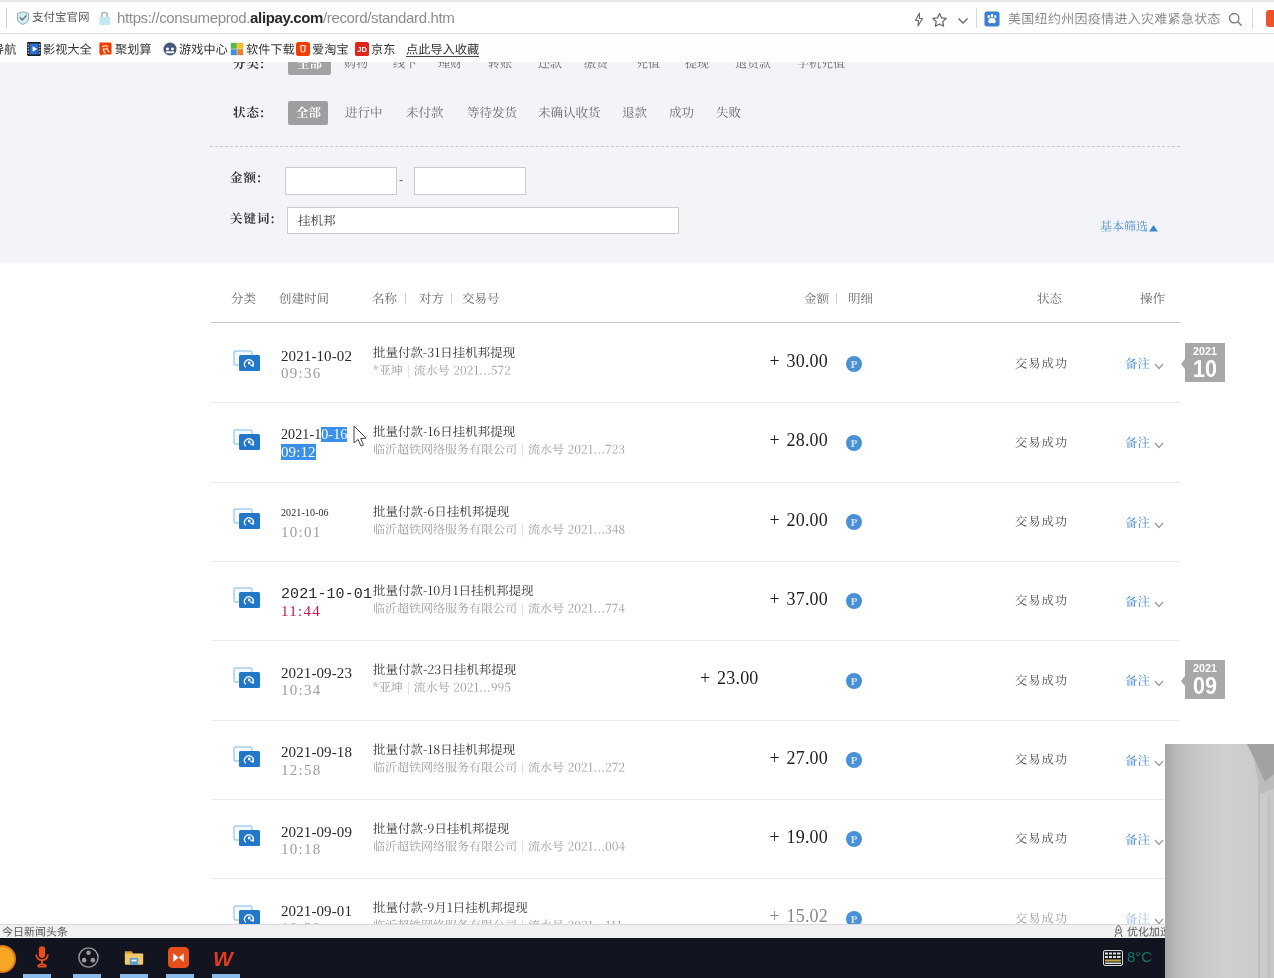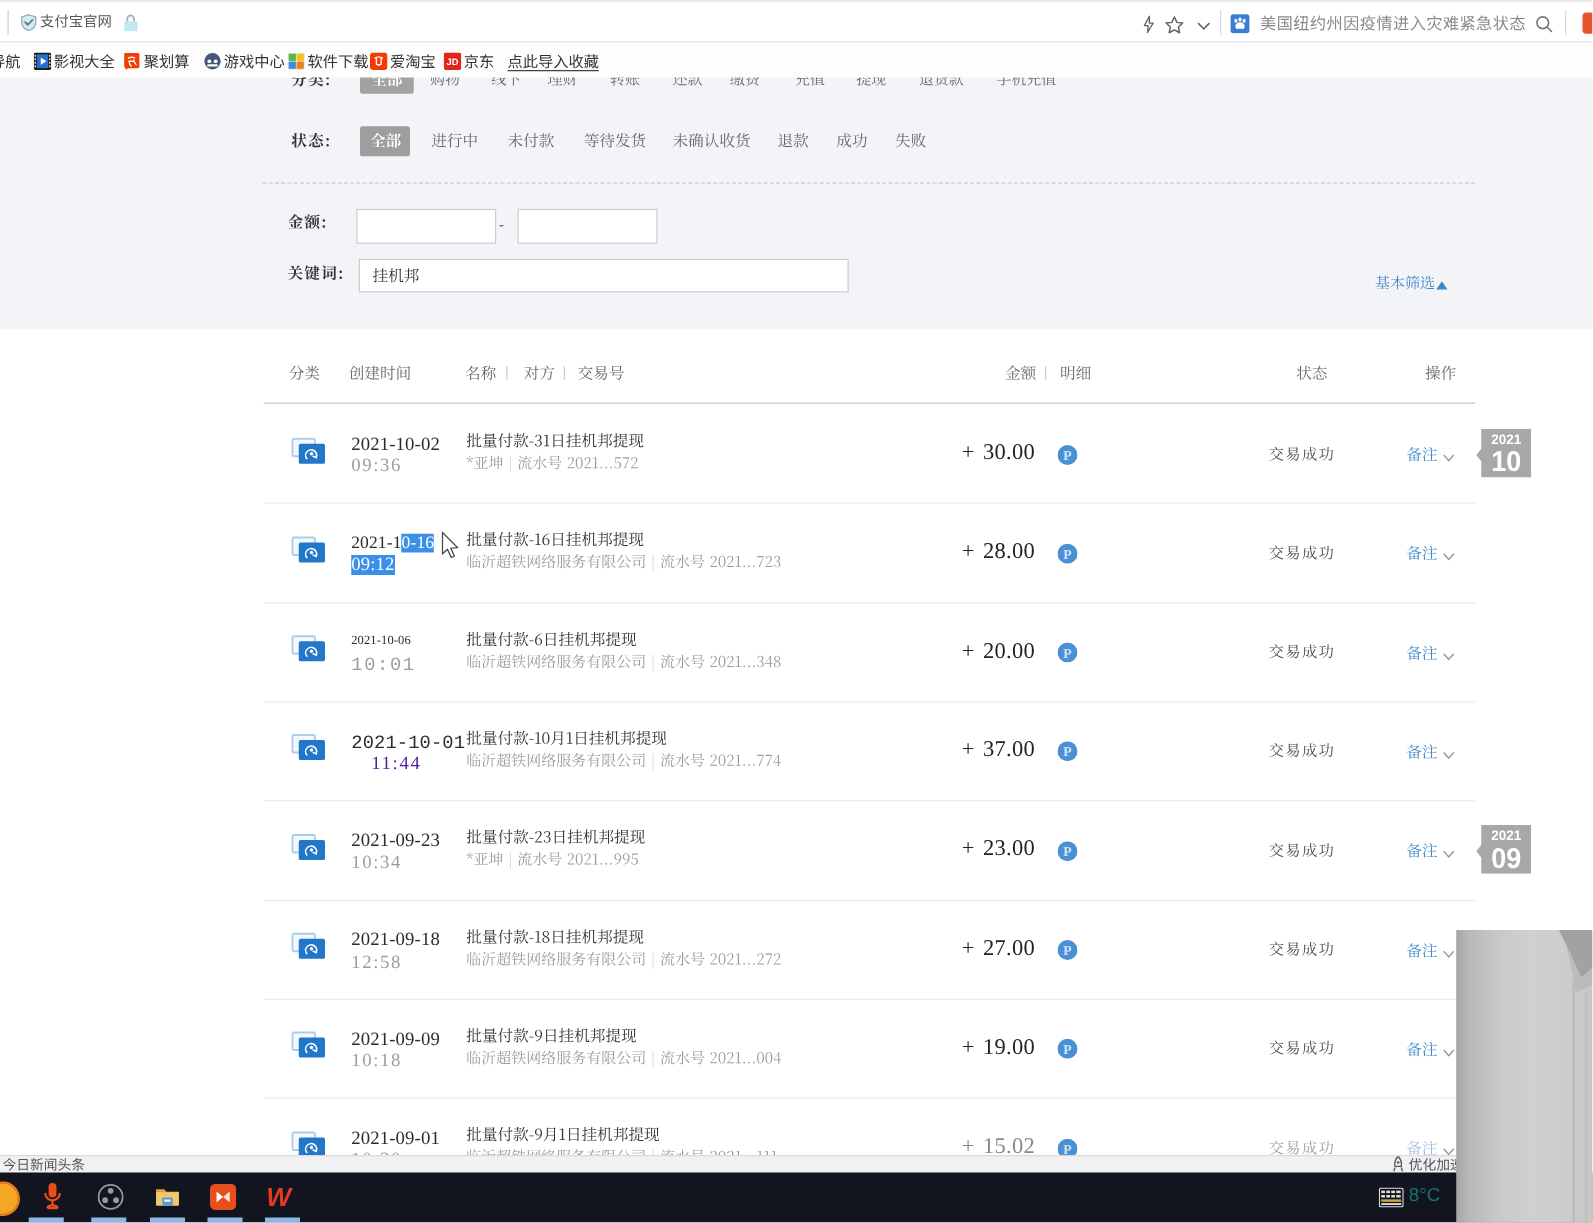--- a/index.html
+++ b/index.html
@@ -187,20 +187,21 @@
           <use href="#g3" x="3000"></use>
           <use href="#g4" x="4000"></use>
         </g>
       </svg>
     </div>
     <svg style="position:absolute;left:98px;top:11px;z-index:41" width="13" height="15" viewBox="0 0 13 15">
 <rect x="1.5" y="6" width="10.5" height="8" rx="1" fill="#bfe9ee"></rect>
 <path d="M3.8 6 V4.1 a2.7 2.7 0 0 1 5.4 0 V6" fill="none" stroke="#a9b2b8" stroke-width="1.5"></path>
 <rect x="5" y="2.5" width="3" height="2" fill="#e8f7f9"></rect>
     </svg>
+    <div style="position:absolute;left:117px;top:9px;z-index:41;font-family:'Liberation Sans',sans-serif;font-size:15px;letter-spacing:-0.35px;color:#8a8e92;white-space:pre">https://consumeprod.<span style="color:#26292c;font-weight:bold">alipay.com</span>/record/standard.htm</div>
     <svg style="position:absolute;left:912px;top:12px;z-index:41" width="14" height="15" viewBox="0 0 14 15">
 <path d="M7.5 1 L3.5 8.5 h3 L6 14 L10.5 6.5 h-3 Z" fill="none" stroke="#666" stroke-width="1.1" stroke-linejoin="round"></path>
     </svg>
     <svg style="position:absolute;left:931px;top:12px;z-index:41" width="17" height="16" viewBox="0 0 17 16">
 <path d="M8.5 1.6 l2.05 4.3 4.6.55-3.4 3.2.9 4.55-4.15-2.3-4.15 2.3.9-4.55-3.4-3.2 4.6-.55z" fill="none" stroke="#5f6368" stroke-width="1.2" stroke-linejoin="round"></path>
     </svg>
     <svg style="position:absolute;left:957px;top:17px;z-index:41" width="12" height="8" viewBox="0 0 12 8">
 <path d="M1.5 1.5 L6 6 L10.5 1.5" fill="none" stroke="#666" stroke-width="1.3"></path>
     </svg>
     <div style="position:absolute;left:976px;top:8px;width:1px;height:20px;background:#d9d9d9;z-index:41"></div>
@@ -847,21 +848,21 @@
     <svg style="position:absolute;left:231px;top:502px;z-index:2" width="30" height="32" viewBox="0 0 30 32">
 <rect x="3" y="7" width="18" height="14" rx="1.5" fill="#f4f9fe" stroke="#a9cdf0" stroke-width="1.5"></rect>
 <rect x="8" y="11" width="21" height="16" rx="1.5" fill="#2277c8"></rect>
 <g fill="none" stroke="#fff" stroke-width="1.25">
         <path d="M14.8 23.4 a4.4 4.4 0 1 1 7-1.1"></path>
         <path d="M22.3 18.9 l-0.3 3.2 -2.9-1.3" stroke-width="1.1"></path>
       </g>
 <circle cx="18.2" cy="19" r="1.4" fill="#fff"></circle>
     </svg>
     <div style="position:absolute;left:281px;top:507px;z-index:2;font-family:'Liberation Serif';font-size:10px;letter-spacing:0.1px;color:#2b2b2b">2021-10-06</div>
-    <div style="position:absolute;left:281px;top:524px;z-index:2;font-family:Liberation Mono, monospace;font-size:15px;letter-spacing:0.1px;letter-spacing:1.3px;color:#9d9d9d">10:01</div>
+    <div style="position:absolute;left:281px;top:524px;z-index:2;font-family:Liberation Serif, serif;font-size:15px;letter-spacing:0.1px;letter-spacing:1.3px;color:#9d9d9d">10:01</div>
     <div style="z-index:2;position:absolute">
       <svg style="position:absolute;left:373.0px;top:504.6px;overflow:visible" width="136.3" height="15.6">
         <g fill="#333" transform="translate(0,11.0) scale(0.01250,-0.01250)">
           <use href="#g120" x="0"></use>
           <use href="#g121" x="1000"></use>
           <use href="#g77" x="2000"></use>
           <use href="#g60" x="3000"></use>
           <use href="#g122" x="4000"></use>
           <use href="#g139" x="4346"></use>
           <use href="#g125" x="4904"></use>
@@ -939,21 +940,21 @@
     <svg style="position:absolute;left:231px;top:581px;z-index:2" width="30" height="32" viewBox="0 0 30 32">
 <rect x="3" y="7" width="18" height="14" rx="1.5" fill="#f4f9fe" stroke="#a9cdf0" stroke-width="1.5"></rect>
 <rect x="8" y="11" width="21" height="16" rx="1.5" fill="#2277c8"></rect>
 <g fill="none" stroke="#fff" stroke-width="1.25">
         <path d="M14.8 23.4 a4.4 4.4 0 1 1 7-1.1"></path>
         <path d="M22.3 18.9 l-0.3 3.2 -2.9-1.3" stroke-width="1.1"></path>
       </g>
 <circle cx="18.2" cy="19" r="1.4" fill="#fff"></circle>
     </svg>
     <div style="position:absolute;left:281px;top:586px;z-index:2;font-family:Liberation Mono, monospace;font-size:15px;letter-spacing:0.1px;color:#2b2b2b">2021-10-01</div>
-    <div style="position:absolute;left:297px;top:603px;z-index:2;font-family:'Liberation Serif';font-size:15px;letter-spacing:0.1px;letter-spacing:1.3px;color:#4c1d95">11:44</div>
+    <div style="position:absolute;left:281px;top:603px;z-index:2;font-family:'Liberation Serif';font-size:15px;letter-spacing:0.1px;letter-spacing:1.3px;color:#be185d">11:44</div>
     <div style="z-index:2;position:absolute">
       <svg style="position:absolute;left:373.0px;top:583.9px;overflow:visible" width="160.6" height="15.6">
         <g fill="#333" transform="translate(0,11.0) scale(0.01250,-0.01250)">
           <use href="#g120" x="0"></use>
           <use href="#g121" x="1000"></use>
           <use href="#g77" x="2000"></use>
           <use href="#g60" x="3000"></use>
           <use href="#g122" x="4000"></use>
           <use href="#g124" x="4346"></use>
           <use href="#g133" x="4817"></use>
@@ -1081,21 +1082,21 @@
           <use href="#g124" x="8367"></use>
           <use href="#g134" x="8838"></use>
           <use href="#g134" x="9165"></use>
           <use href="#g134" x="9492"></use>
           <use href="#g155" x="9819"></use>
           <use href="#g155" x="10381"></use>
           <use href="#g135" x="10943"></use>
         </g>
       </svg>
     </div>
-    <div style="position:absolute;left:700px;top:668px;width:128px;text-align:right;z-index:2;font-family:'Liberation Serif';font-size:18px;letter-spacing:0.2px;word-spacing:2px;color:#222">+ 23.00</div>
+    <div style="position:absolute;left:700px;top:668px;width:128px;z-index:2;font-family:'Liberation Serif';font-size:18px;letter-spacing:0.2px;word-spacing:2px;color:#222">+ 23.00</div>
     <svg style="position:absolute;left:846px;top:673px;z-index:2" width="16" height="16" viewBox="0 0 16 16">
 <circle cx="8" cy="8" r="8" fill="#4a90d5"></circle>
       <text x="8" y="12" font-family="Liberation Serif" font-size="11" font-weight="bold" fill="#cfe3f7" text-anchor="middle">P</text>
     </svg>
     <div style="z-index:2;position:absolute">
       <svg style="position:absolute;left:1015.0px;top:673.7px;overflow:visible" width="53.2" height="15.2">
         <g fill="#4a4a4a" transform="translate(0,10.7) scale(0.01220,-0.01220)">
           <use href="#g109" x="0"></use>
           <use href="#g110" x="1090"></use>
           <use href="#g84" x="2180"></use>

